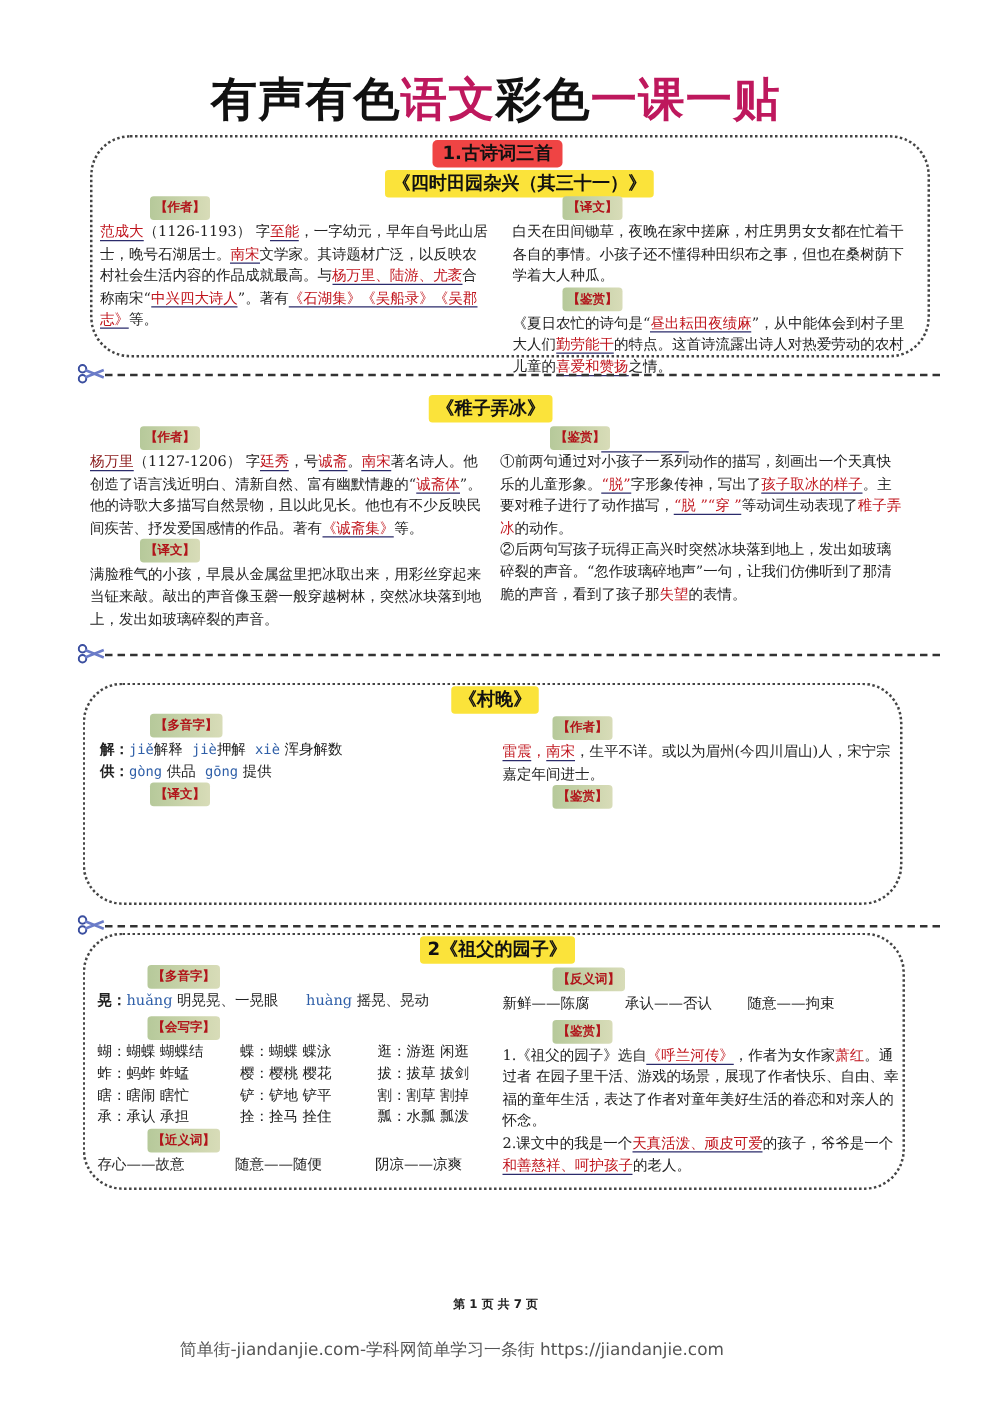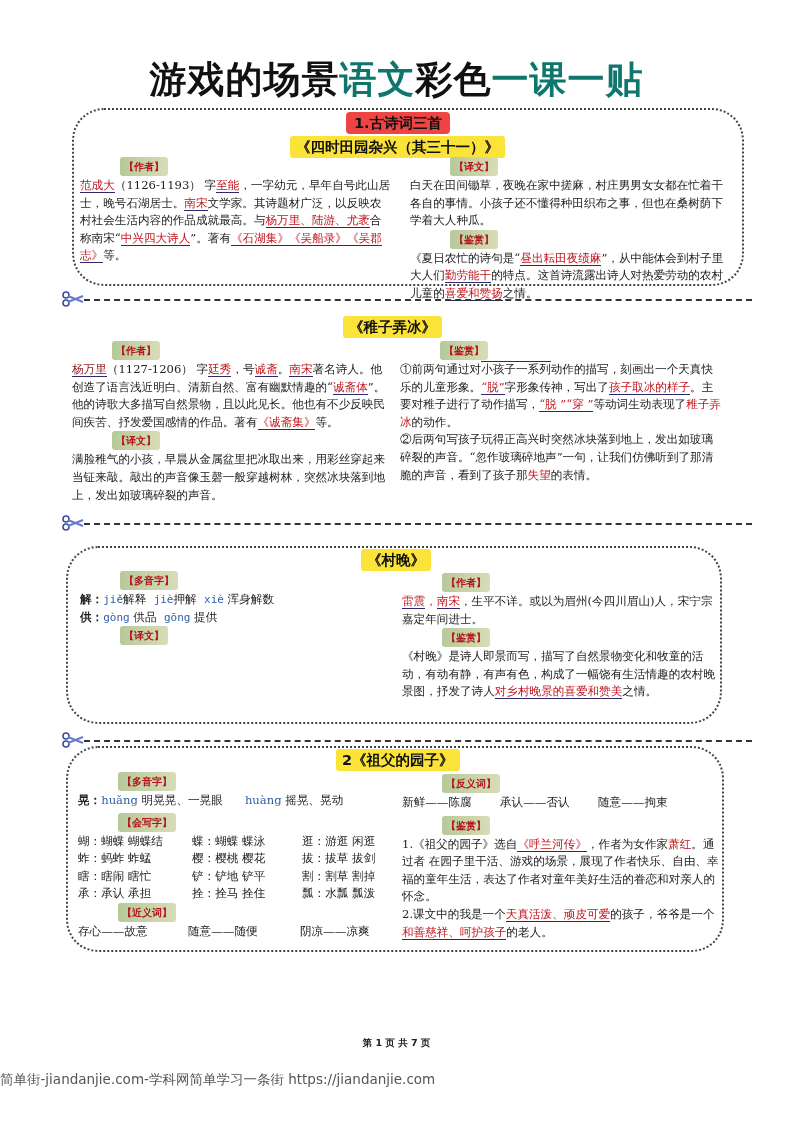--- a/index.html
+++ b/index.html
@@ -3,21 +3,21 @@
 <meta charset="utf-8">
 <style>
   * { box-sizing: border-box; margin: 0; padding: 0; }
   html, body { width: 793px; height: 1122px; background: #ffffff; overflow: hidden; }
   body { font-family: "DejaVu Serif", "Liberation Serif", serif; color: #222; position: relative; }
   .page-title {
     position: absolute; top: 58px; left: 0; width: 793px; text-align: center;
     font-family: "DejaVu Sans", "Liberation Sans", sans-serif; font-weight: bold;
     font-size: 37px; letter-spacing: 1px; line-height: 44px; color: #111;
   }
-  .page-title .red { color: #0f766e; }
+  .page-title .red { color: #be185d; }
   .card {
     position: absolute; border: 2px dotted #444; border-radius: 32px; background: #fff;
   }
   .cut-line {
     position: absolute; left: 62px; height: 16px; width: 690px;
   }
   .cut-line .dash { position: absolute; left: 22px; right: 0; top: 7px; border-top: 2px dashed #333; }
   .cut-line .scissor { position: absolute; left: 0; top: -2px; width: 22px; height: 18px; }
   .badge-orange {
     position: absolute; background: #ef4444; border-radius: 4px; color: #111;
@@ -41,32 +41,32 @@
   .ol { border-top: 1.6px solid #2b2b6b; }
   .py { color: #2f5fa8; font-family: "DejaVu Sans Mono", "Liberation Mono", monospace; font-size: 11px; }
   .py2 { color: #2f5fa8; }
   .b { font-weight: bold; }
   .grid3 { display: grid; grid-template-columns: 114px 110px 110px; }
   .page-num {
     position: absolute; top: 1037px; left: 0; width: 793px; text-align: center;
     font-family: "DejaVu Sans", "Liberation Sans", sans-serif; font-size: 9.5px; font-weight: bold; color: #222;
   }
   .footer {
-    position: absolute; top: 1071px; left: 0; width: 723px; 
+    position: absolute; top: 1071px; left: 0; width: 723px; text-align: center;
     font-family: "DejaVu Sans", "Liberation Sans", sans-serif; font-size: 13.5px; color: #555;
   }
 </style>
 </head>
 <body>
 
-<div class="page-title"><span>游戏的场景</span><span class="red">语文</span><span>彩色</span><span class="red">一课一贴</span></div>
+<div class="page-title"><span>有声有色</span><span class="red">语文</span><span>彩色</span><span class="red">一课一贴</span></div>
 
 <div class="card" style="left:72px; top:108px; width:672px; height:178px;"></div>
 <div class="badge-orange" style="left:346px; top:112px;">1.古诗词三首</div>
-<div class="badge-yellow" style="left:290px; top:136px;">《四时田园杂兴（其三十一）》</div>
+<div class="badge-yellow" style="left:308px; top:136px;">《四时田园杂兴（其三十一）》</div>
 
 <div class="block" style="left:80px; top:157px; width:312px;">
   <span class="label">【作者】</span>
   <p><span class="r ul">范成大</span><span>（1126-1193）</span><span> 字</span><span class="r ul">至能</span><span>，一字幼元，早年自号此山居士，晚号石湖居士。</span><span class="r ul">南宋</span><span>文学家。其诗题材广泛，以反映农村社会生活内容的作品成就最高。与</span><span class="r ul">杨万里、陆游、尤袤</span><span>合称南宋“</span><span class="r ul">中兴四大诗人</span><span>”。著有</span><span class="r ul">《石湖集》《吴船录》《吴郡志》</span><span>等。</span></p>
 </div>
 
 <div class="block" style="left:410px; top:157px; width:322px;">
   <span class="label">【译文】</span>
   <p>白天在田间锄草，夜晚在家中搓麻，村庄男男女女都在忙着干各自的事情。小孩子还不懂得种田织布之事，但也在桑树荫下学着大人种瓜。</p>
   <span class="label">【鉴赏】</span>
@@ -113,21 +113,20 @@
   <span class="label">【多音字】</span>
   <p><span class="b">解：</span><span class="py">jiě</span><span>解释</span>&nbsp;&nbsp;<span class="py">jiè</span><span>押解</span>&nbsp;&nbsp;<span class="py">xiè</span><span> 浑身解数</span></p>
   <p><span class="b">供：</span><span class="py">gòng</span><span> 供品</span>&nbsp;&nbsp;<span class="py">gōng</span><span> 提供</span></p>
   <span class="label">【译文】</span>
 </div>
 
 <div class="block" style="left:402px; top:573px; width:318px;">
   <span class="label">【作者】</span>
   <p><span class="r ul">雷震</span><span class="r">，</span><span class="r ul">南宋</span><span>，生平不详。或以为眉州(今四川眉山)人，宋宁宗嘉定年间进士。</span></p>
   <span class="label">【鉴赏】</span>
-  <p><span>《村晚》是诗人即景而写，描写了自然景物变化和牧童的活动，有动有静，有声有色，构成了一幅饶有生活情趣的农村晚景图，抒发了诗人</span><span class="r ul">对乡村晚景的喜爱和赞美</span><span>之情。</span></p>
 </div>
 
 <div class="cut-line" style="top:733px;">
   <svg class="scissor" viewBox="0 0 22 18">
       <circle cx="4" cy="5" r="3" fill="none" stroke="#3b4fa0" stroke-width="1.6"></circle>
       <circle cx="4" cy="13" r="3" fill="none" stroke="#3b4fa0" stroke-width="1.6"></circle>
       <path d="M6 6 L21 12 M6 12 L21 6" stroke="#6a7bc8" stroke-width="2"></path>
     </svg>
   <div class="dash"></div>
 </div>

